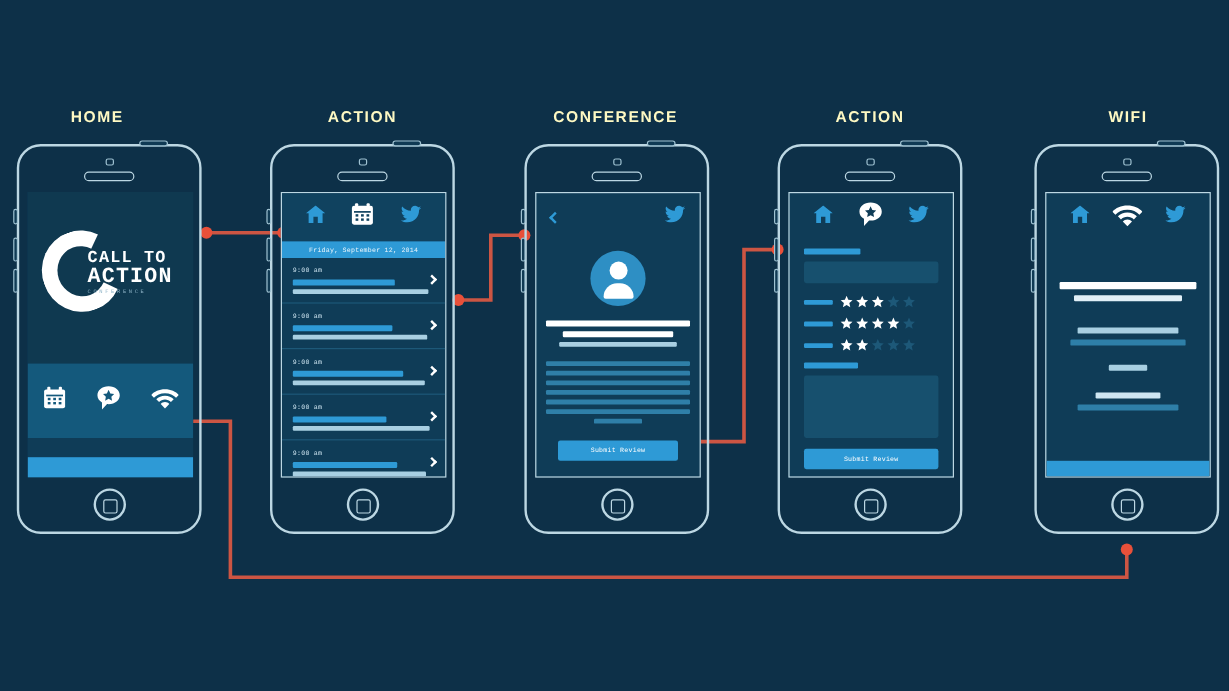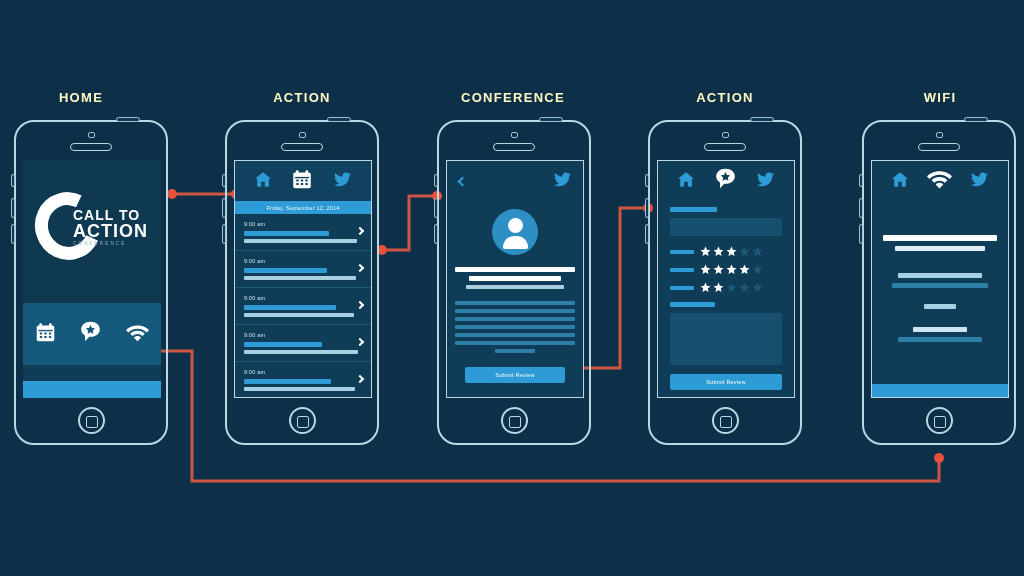--- a/index.html
+++ b/index.html
@@ -30,20 +30,21 @@
   }
 
   
   .phone {
     position: absolute;
     width: 154px;
     height: 325px;
     border: 2px solid #bcd7e3;
     border-radius: 20px;
     background: transparent;
+    font-family: Liberation Mono, monospace;
   }
   .speaker-dot {
     position: absolute;
     top: 10px; left: 50%;
     width: 7px; height: 6px;
     margin-left: -3.5px;
     border: 1px solid #9fc2d2;
     border-radius: 2px;
   }
   .speaker-bar {

